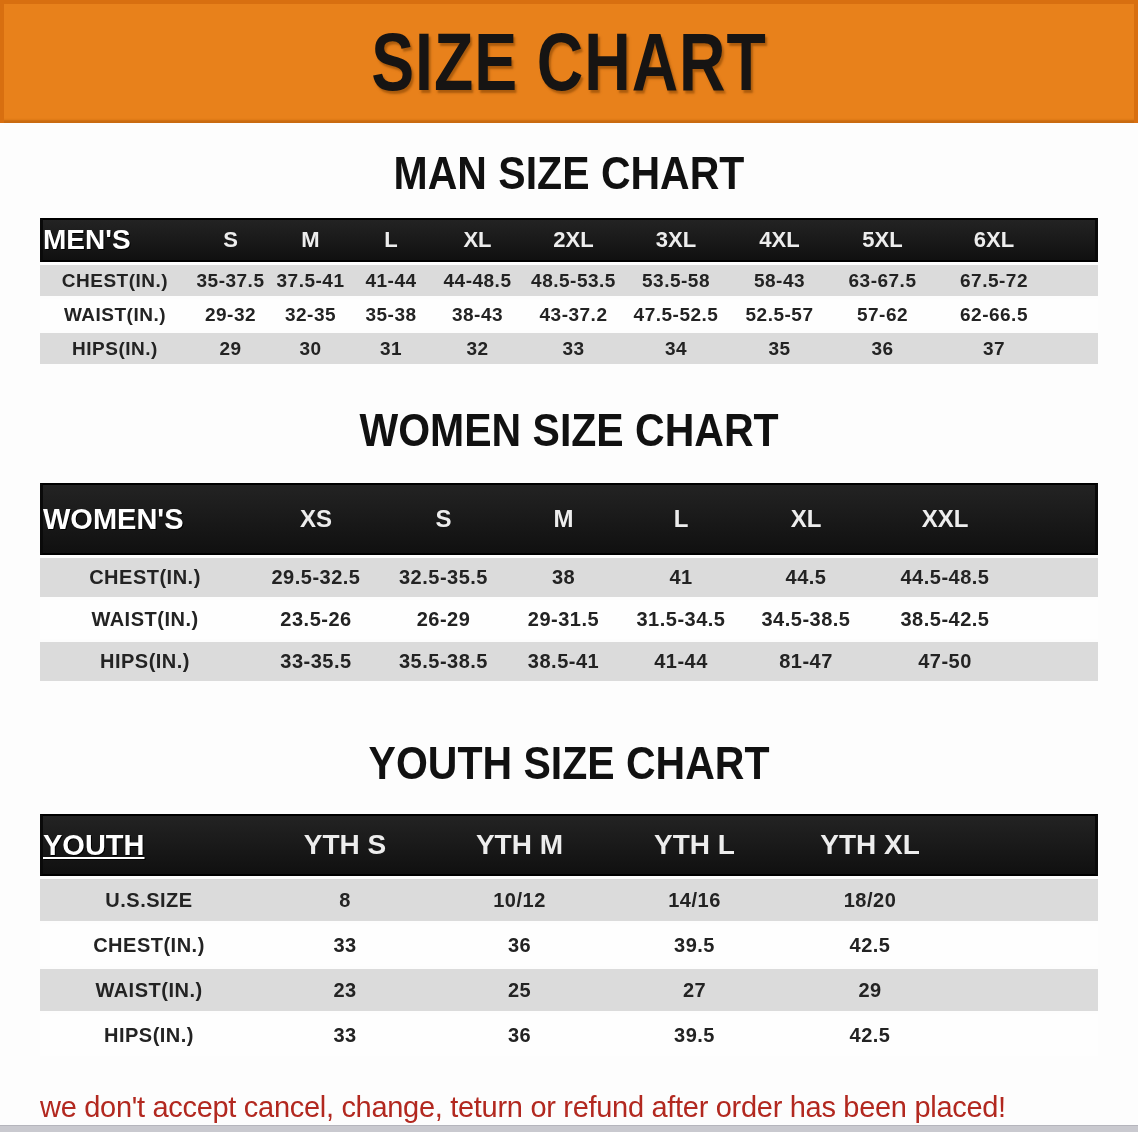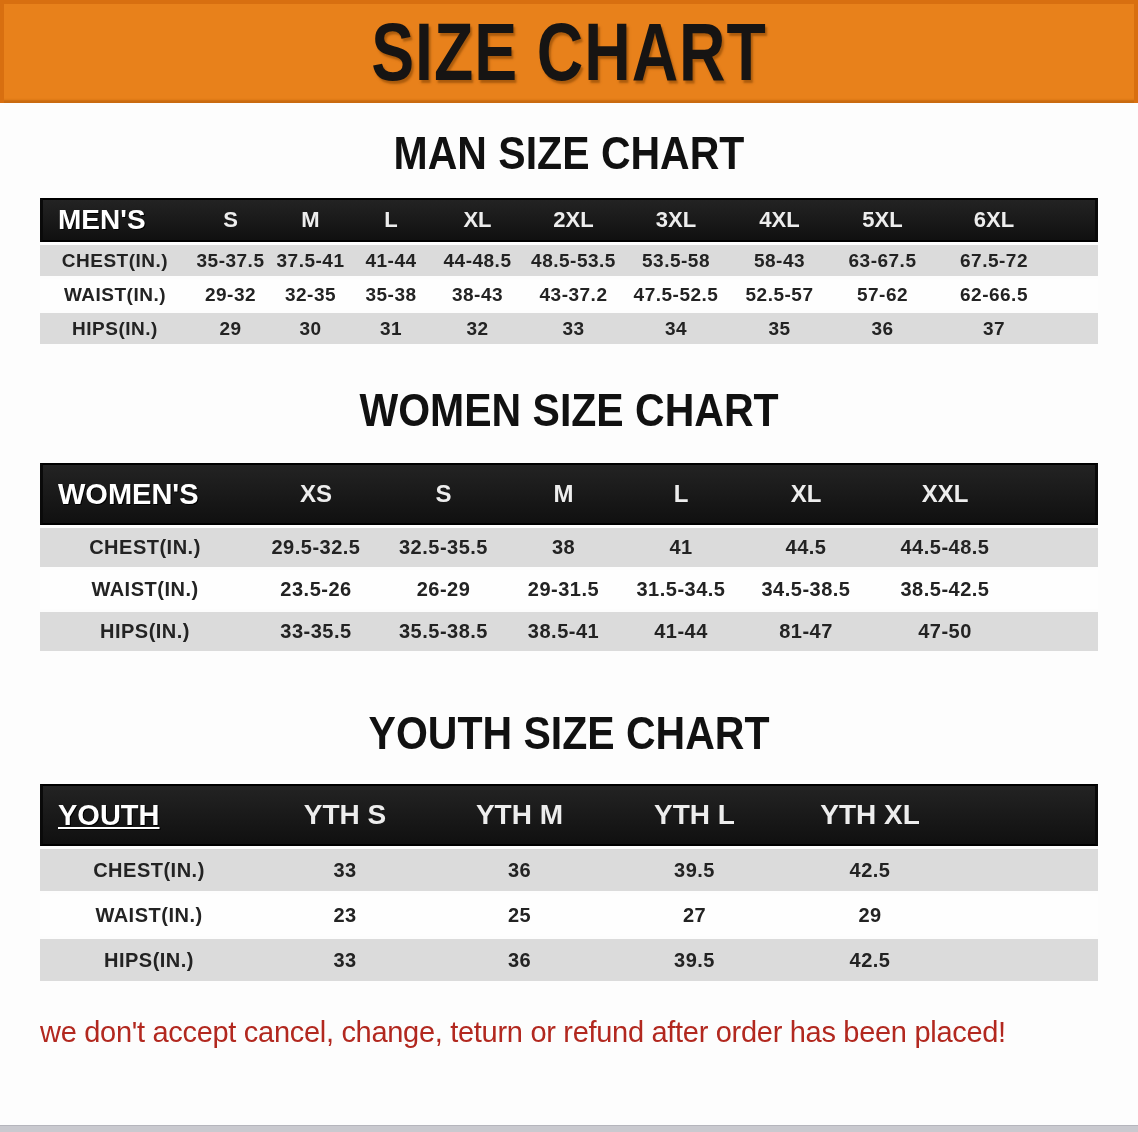--- a/index.html
+++ b/index.html
@@ -6,21 +6,21 @@
   html, body { width: 1138px; height: 1132px; overflow: hidden; }
   body {
     font-family: "Liberation Sans", sans-serif;
     background: #fdfdfd;
     position: relative;
   }
 
   
   .banner {
     width: 100%;
-    height: 103px;
+    height: 123px;
     background: #e8811b;
     box-shadow: inset 0 4px 0 #d86f10, inset 4px 0 0 #d86f10, inset -4px 0 0 #d86f10, inset 0 -3px 2px #c96a10;
     display: flex;
     align-items: center;
     justify-content: center;
   }
   .banner-title {
     font-size: 67px;
     font-weight: 900;
     color: #161413;
@@ -60,42 +60,41 @@
     background: linear-gradient(#232323, #101010);
     color: #ededed;
     font-weight: 600;
     text-align: center;
     border-top: 2px solid #000;
     border-bottom: 2px solid #000;
   }
   table.size-table thead th:first-child {
     border-left: 3px solid #0a0a0a;
     text-align: left;
-    padding-left: 15px;
     color: #fff;
     font-weight: 900;
     text-shadow: 1px 1px 0 #000;
   }
   table.size-table thead th:last-child { border-right: 3px solid #0a0a0a; }
 
   table.size-table tbody tr:nth-child(odd)  td { background: #dbdbdb; }
   table.size-table tbody tr:nth-child(even) td { background: #fefefe; }
   table.size-table td {
     text-align: center;
     color: #232323;
     font-weight: 600;
     letter-spacing: 0.5px;
   }
 
   
   .t-men   thead th { height: 44px; font-size: 22px; }
   .t-men   thead th:first-child { font-size: 28px; }
   .t-men   tbody td { height: 31px; font-size: 19px; }
 
-  .t-women thead th { height: 62px; font-size: 24px; }
+  .t-women thead th { height: 72px; font-size: 24px; }
   .t-women thead th:first-child { font-size: 29px; }
   .t-women tbody td { height: 39px; font-size: 20px; }
 
   .t-youth thead th { height: 62px; font-size: 28px; }
   .t-youth thead th:first-child { font-size: 29px; text-decoration: underline; }
   .t-youth tbody td { height: 42px; font-size: 20px; }
 
   
   .disclaimer {
     margin: 24px 0 0 40px;
@@ -269,20 +268,28 @@
         <th>YOUTH</th>
         <th>YTH S</th>
         <th>YTH M</th>
         <th>YTH L</th>
         <th>YTH XL</th>
         <th></th>
       </tr>
     </thead>
   <tbody>
       <tr>
+        <td>U.S.SIZE</td>
+        <td>8</td>
+        <td>10/12</td>
+        <td>14/16</td>
+        <td>18/20</td>
+        <td></td>
+      </tr>
+      <tr>
         <td>CHEST(IN.)</td>
         <td>33</td>
         <td>36</td>
         <td>39.5</td>
         <td>42.5</td>
         <td></td>
       </tr>
       <tr>
         <td>WAIST(IN.)</td>
         <td>23</td>

